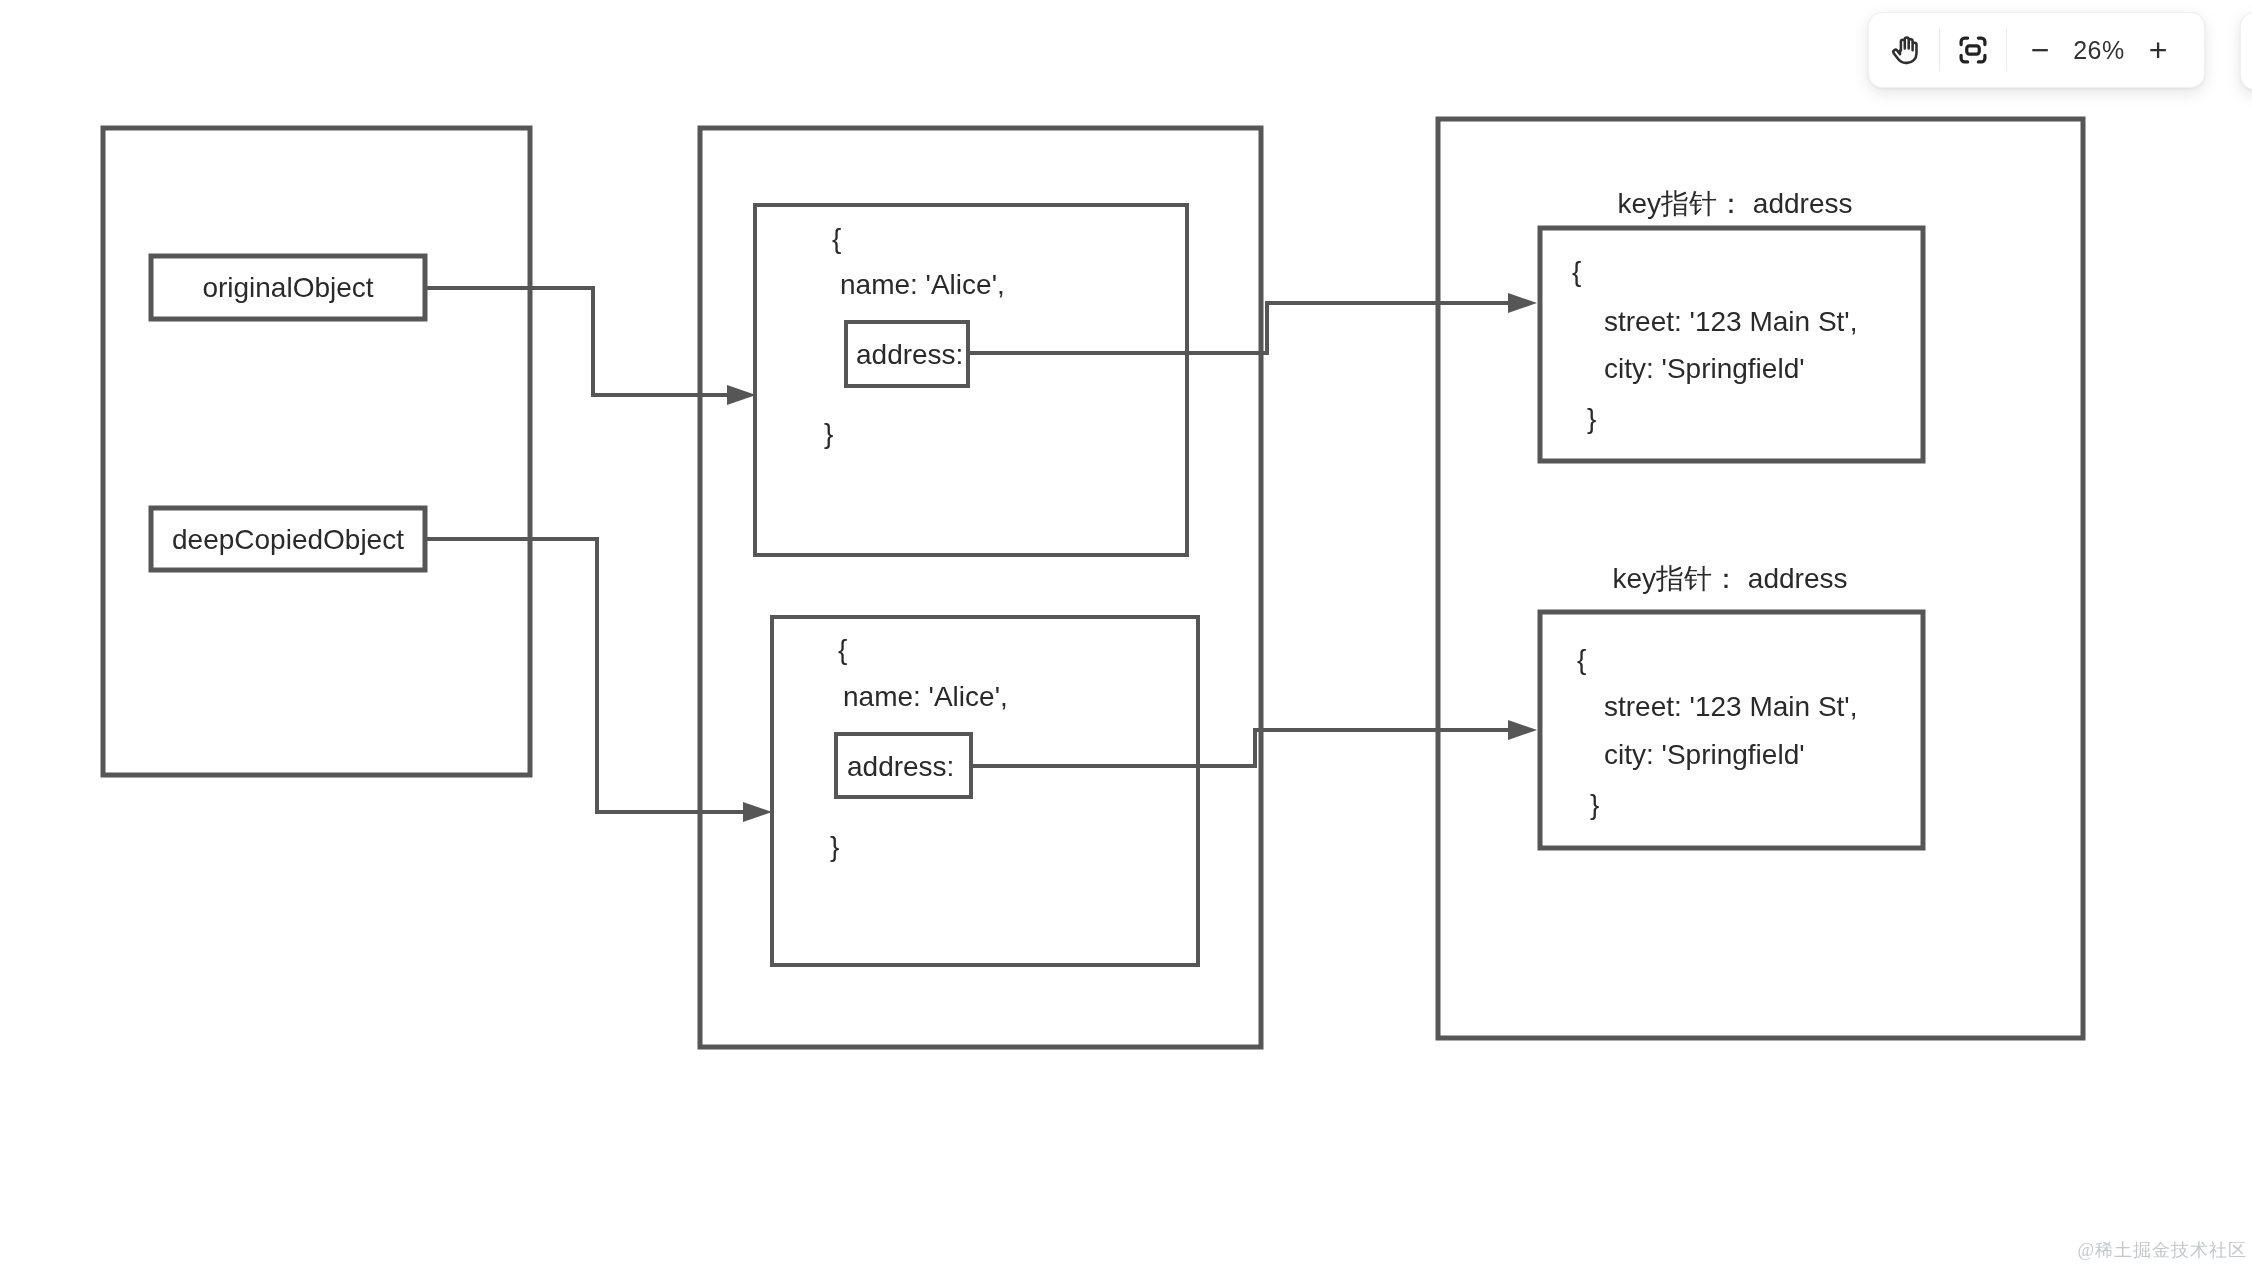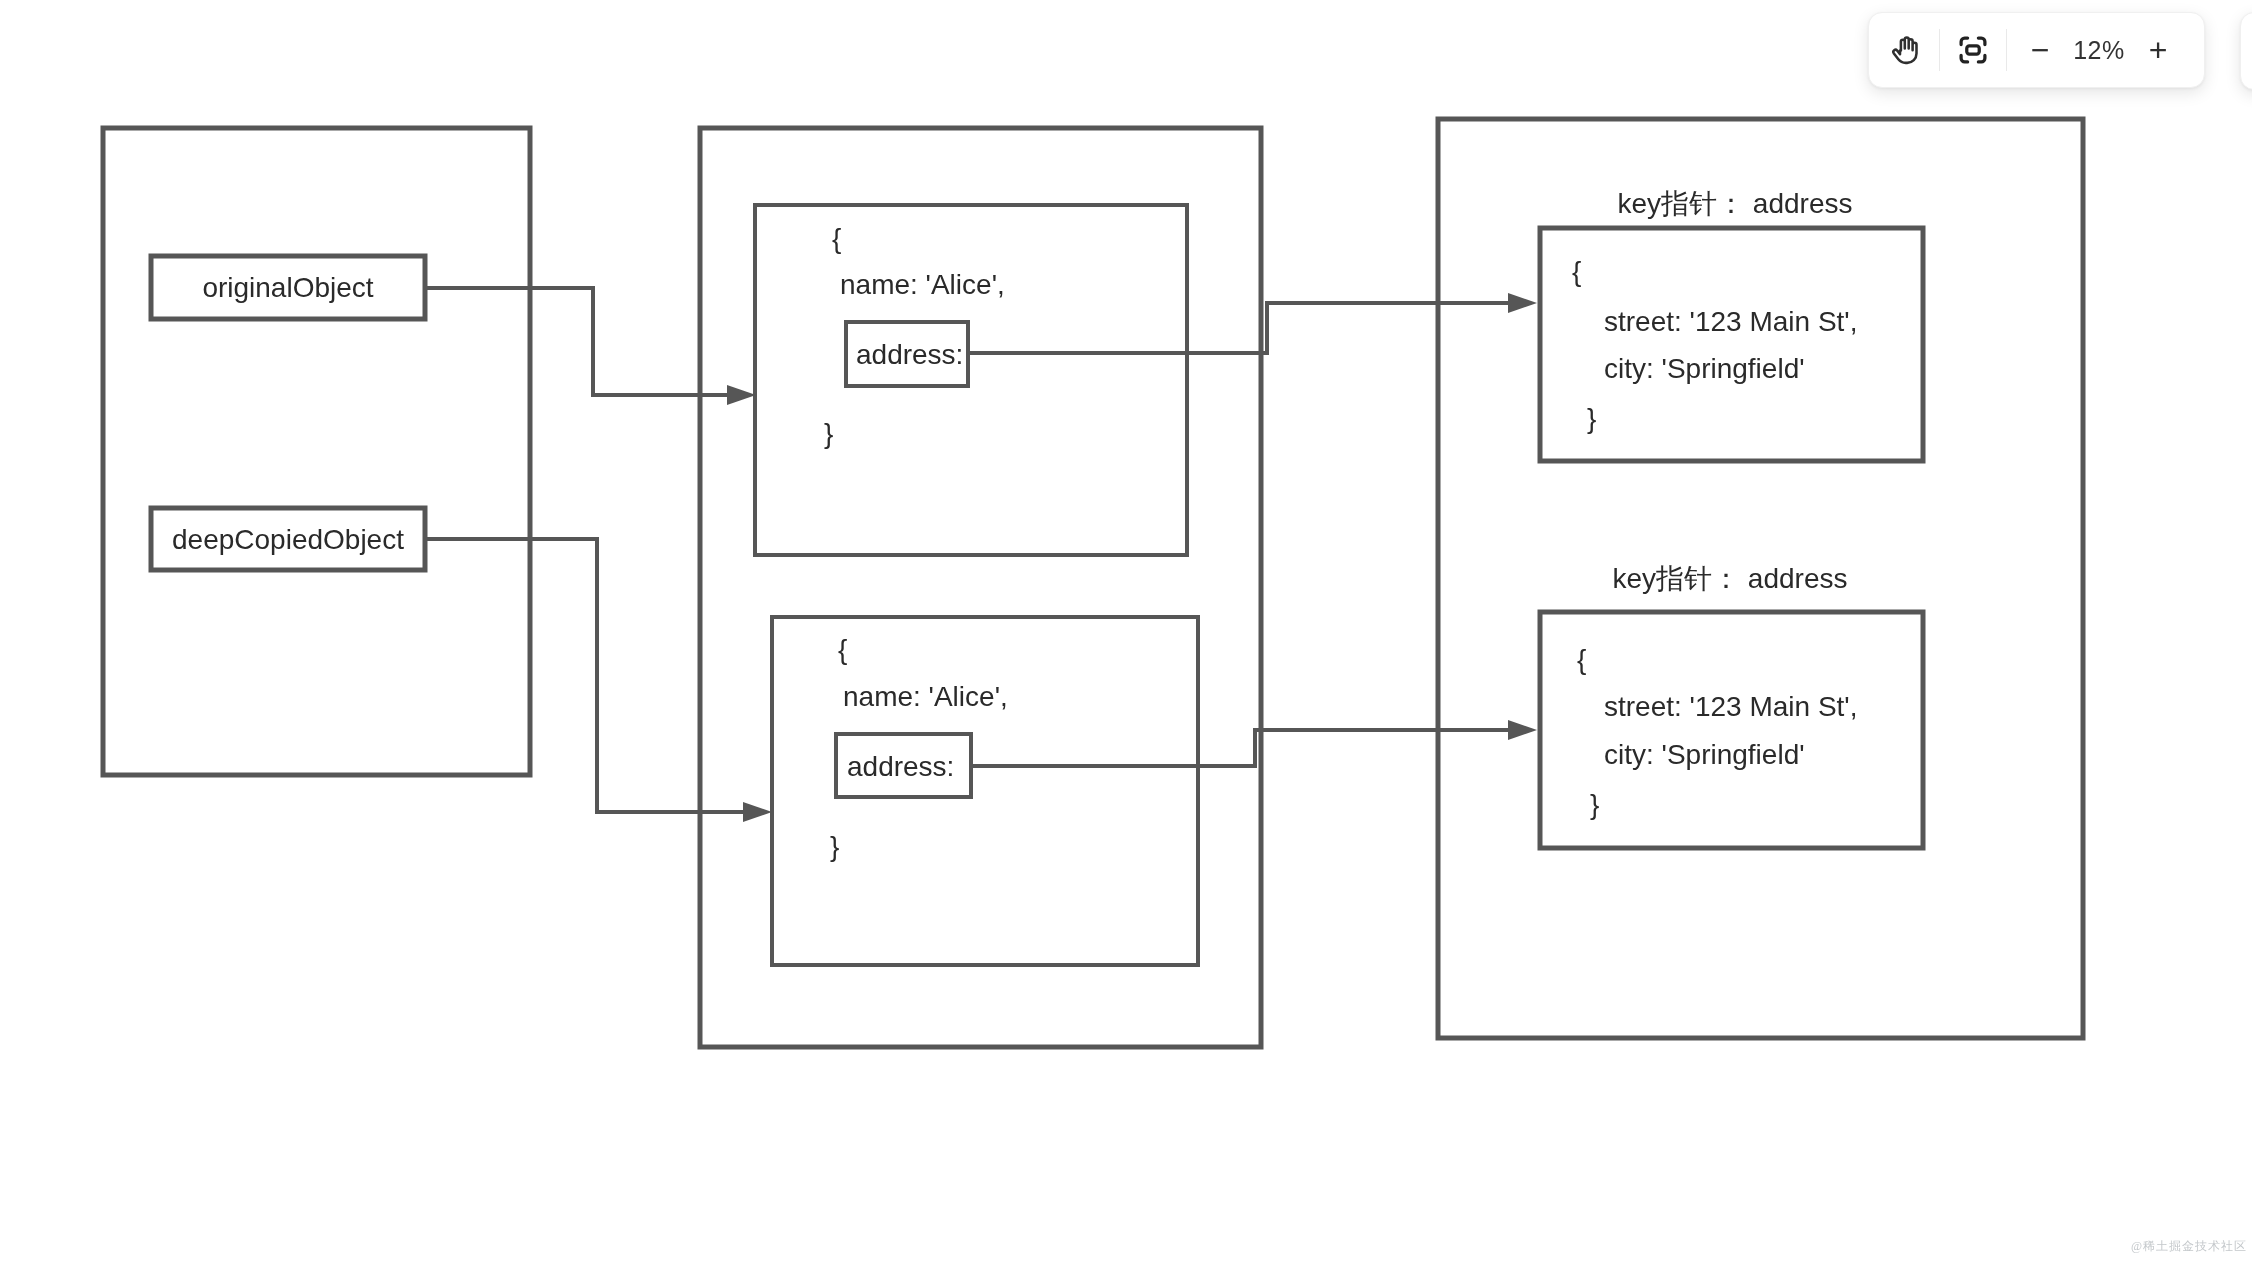--- a/index.html
+++ b/index.html
@@ -41,21 +41,21 @@
   .toolbar-partial{
     position:absolute;left:2240px;top:12px;width:60px;height:76px;
     background:#ffffff;border:1px solid #f0f0f0;border-radius:14px;
     box-shadow:0 1px 3px rgba(0,0,0,.05),0 5px 16px rgba(0,0,0,.10);
   }
 
   
   .watermark{
     position:absolute;right:5px;top:1238px;
     font-family:"Liberation Serif", serif;
-    font-size:12px;color:#c4c8cb;letter-spacing:1px;
+    font-size:18px;color:#c4c8cb;letter-spacing:1px;
   }
 </style>
 </head>
 <body>
 
 <div class="stage">
 
   <svg width="2252" height="1268" viewBox="0 0 2252 1268">
 
     <rect x="103" y="128" width="427" height="647" fill="none" stroke="#565656" stroke-width="5"></rect>
@@ -138,21 +138,21 @@
         </svg>
       </span>
     </button>
 
     <div class="tb-divider"></div>
 
     <button class="tb-btn">
       <span class="tb-glyph">−</span>
     </button>
 
-    <span class="tb-zoom">12%</span>
+    <span class="tb-zoom">26%</span>
 
     <button class="tb-btn">
       <span class="tb-glyph">+</span>
     </button>
   </div>
 
   <div class="toolbar-partial"></div>
 
   
   <div class="watermark">@稀土掘金技术社区</div>

